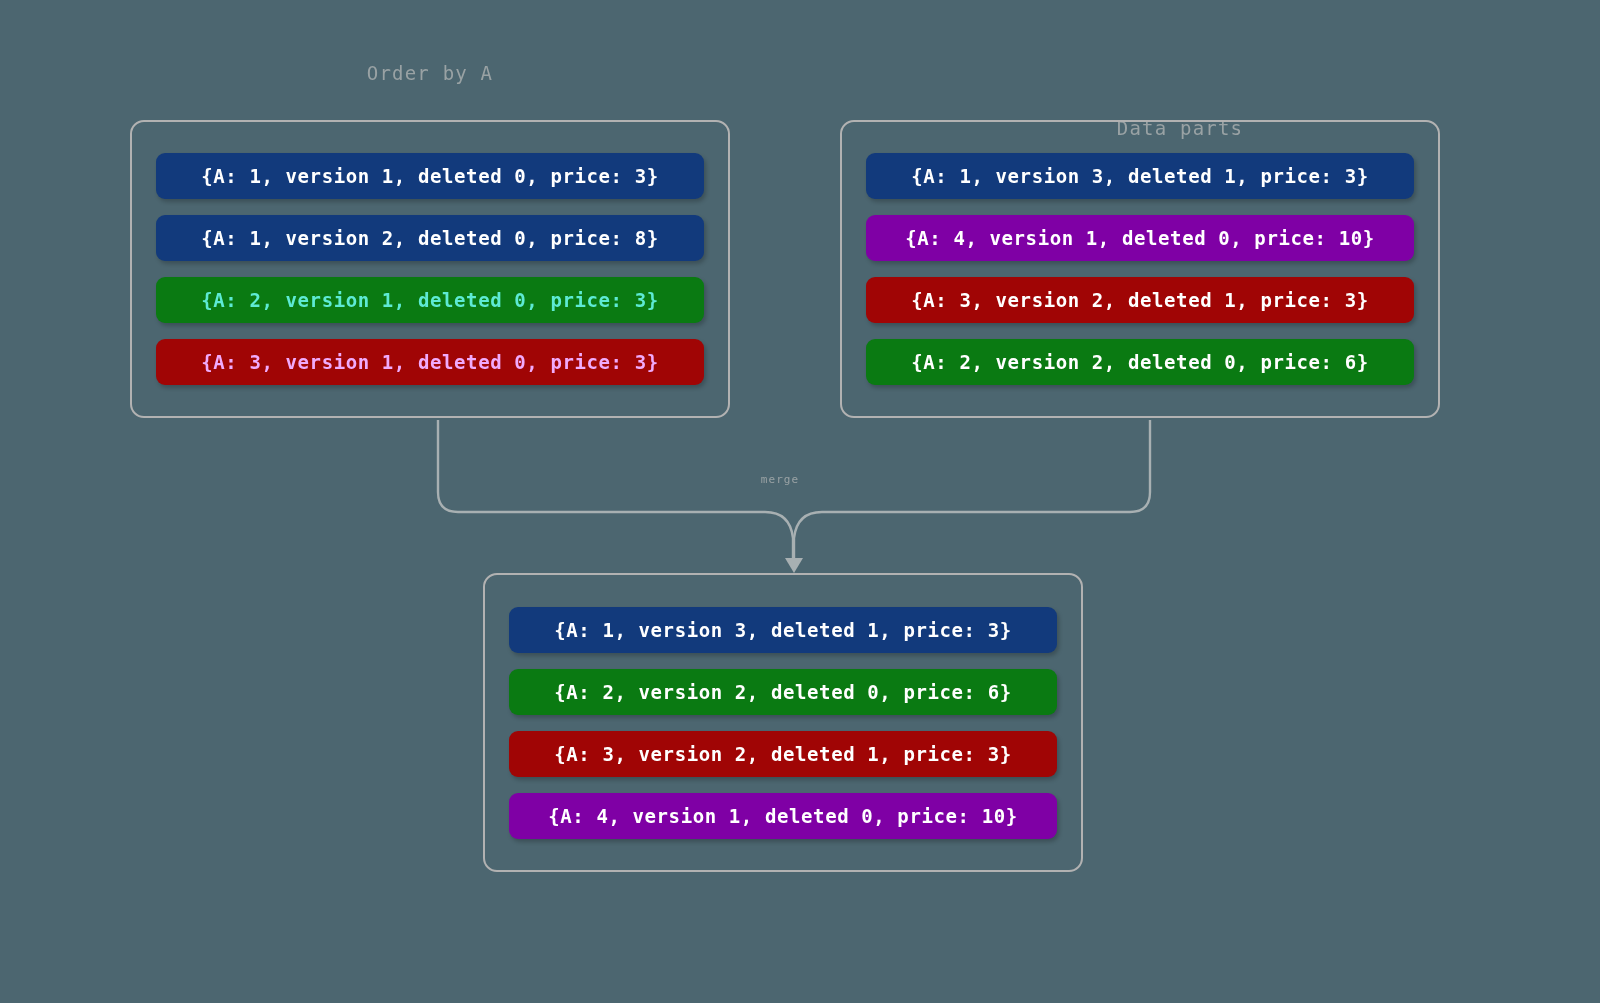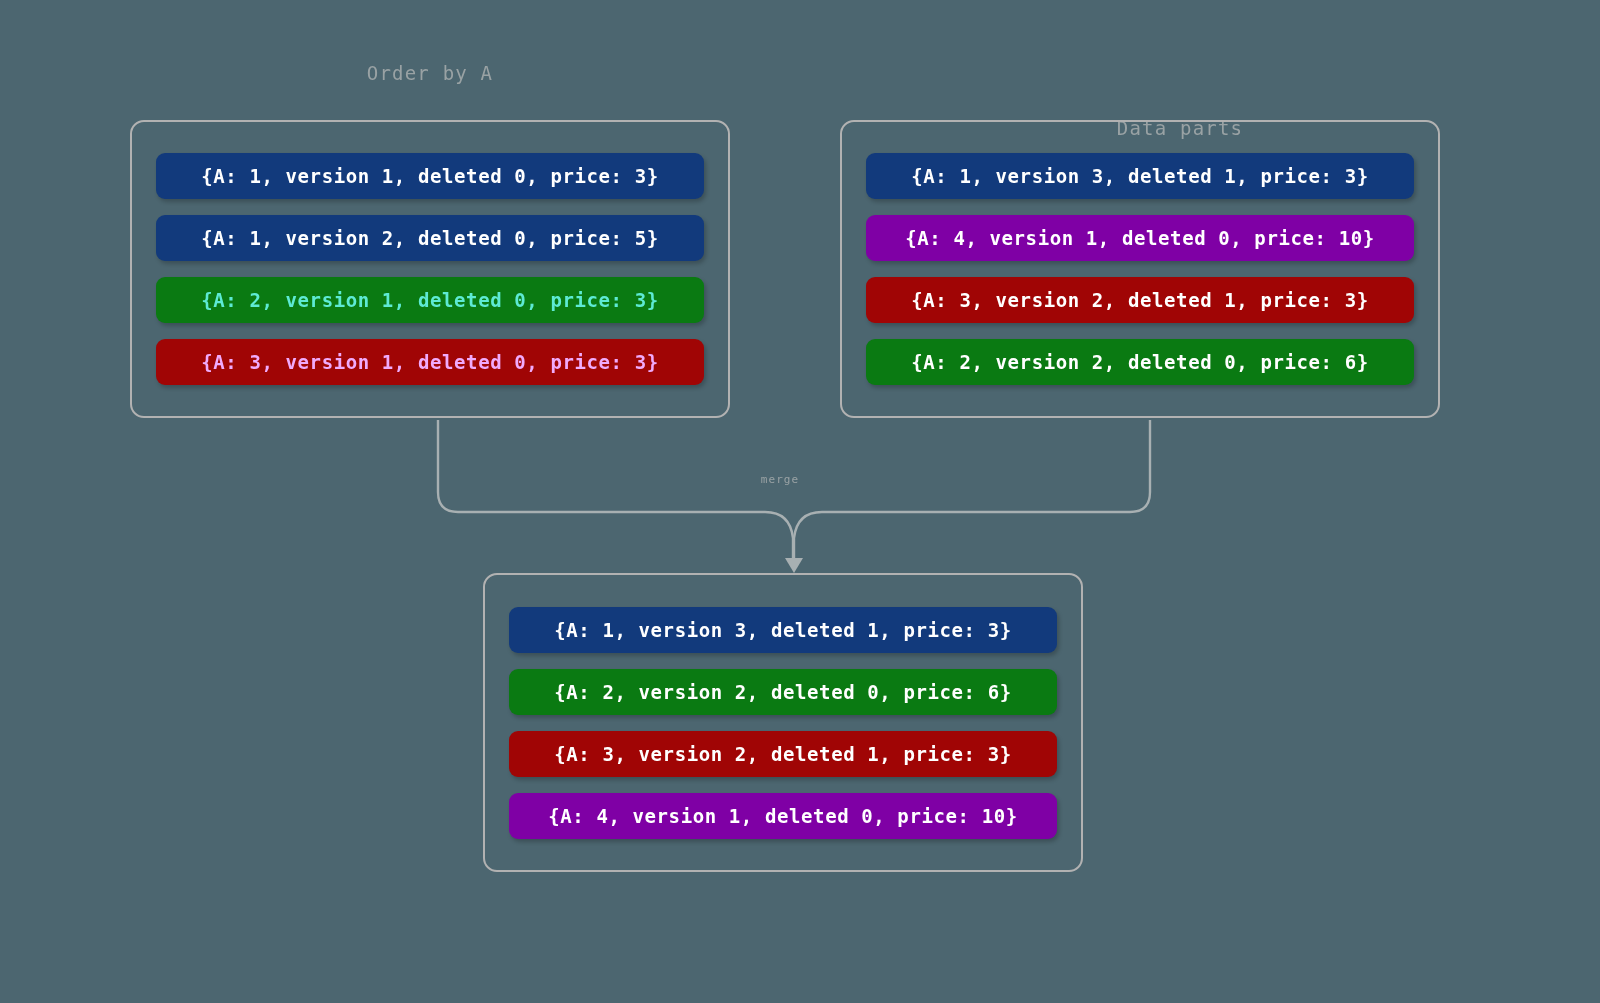--- a/index.html
+++ b/index.html
@@ -124,21 +124,21 @@
 
     <polygon points="785,558 803,558 794,573" fill="#a8b0b2"></polygon>
   </svg>
 
   <div id="merge-label" style="color: rgb(153, 162, 164);">merge</div>
 
   <div id="title-order-by-a" class="panel-title" style="color: rgb(153, 162, 164);">Order by A</div>
   <div id="panel-order-by-a" class="panel" style="border-color: rgb(178, 178, 178);">
     <div class="pill-list">
       <div class="pill" style="background: rgb(18, 58, 124); color: rgb(255, 255, 255);">{A: 1, version 1, deleted 0, price: 3}</div>
-      <div class="pill" style="background: rgb(18, 58, 124); color: rgb(255, 255, 255);">{A: 1, version 2, deleted 0, price: 5}</div>
+      <div class="pill" style="background: rgb(18, 58, 124); color: rgb(255, 255, 255);">{A: 1, version 2, deleted 0, price: 8}</div>
       <div class="pill" style="background: rgb(10, 122, 18); color: #5eead4;">{A: 2, version 1, deleted 0, price: 3}</div>
       <div class="pill" style="background: rgb(160, 5, 5); color: #f0abfc;">{A: 3, version 1, deleted 0, price: 3}</div>
     </div>
   </div>
 
   <div id="title-data-parts" class="panel-title" style="color: rgb(153, 162, 164);">Data parts</div>
   <div id="panel-data-parts" class="panel" style="border-color: rgb(178, 178, 178);">
     <div class="pill-list">
       <div class="pill" style="background: rgb(18, 58, 124); color: rgb(255, 255, 255);">{A: 1, version 3, deleted 1, price: 3}</div>
       <div class="pill" style="background: rgb(127, 0, 165); color: rgb(255, 255, 255);">{A: 4, version 1, deleted 0, price: 10}</div>

